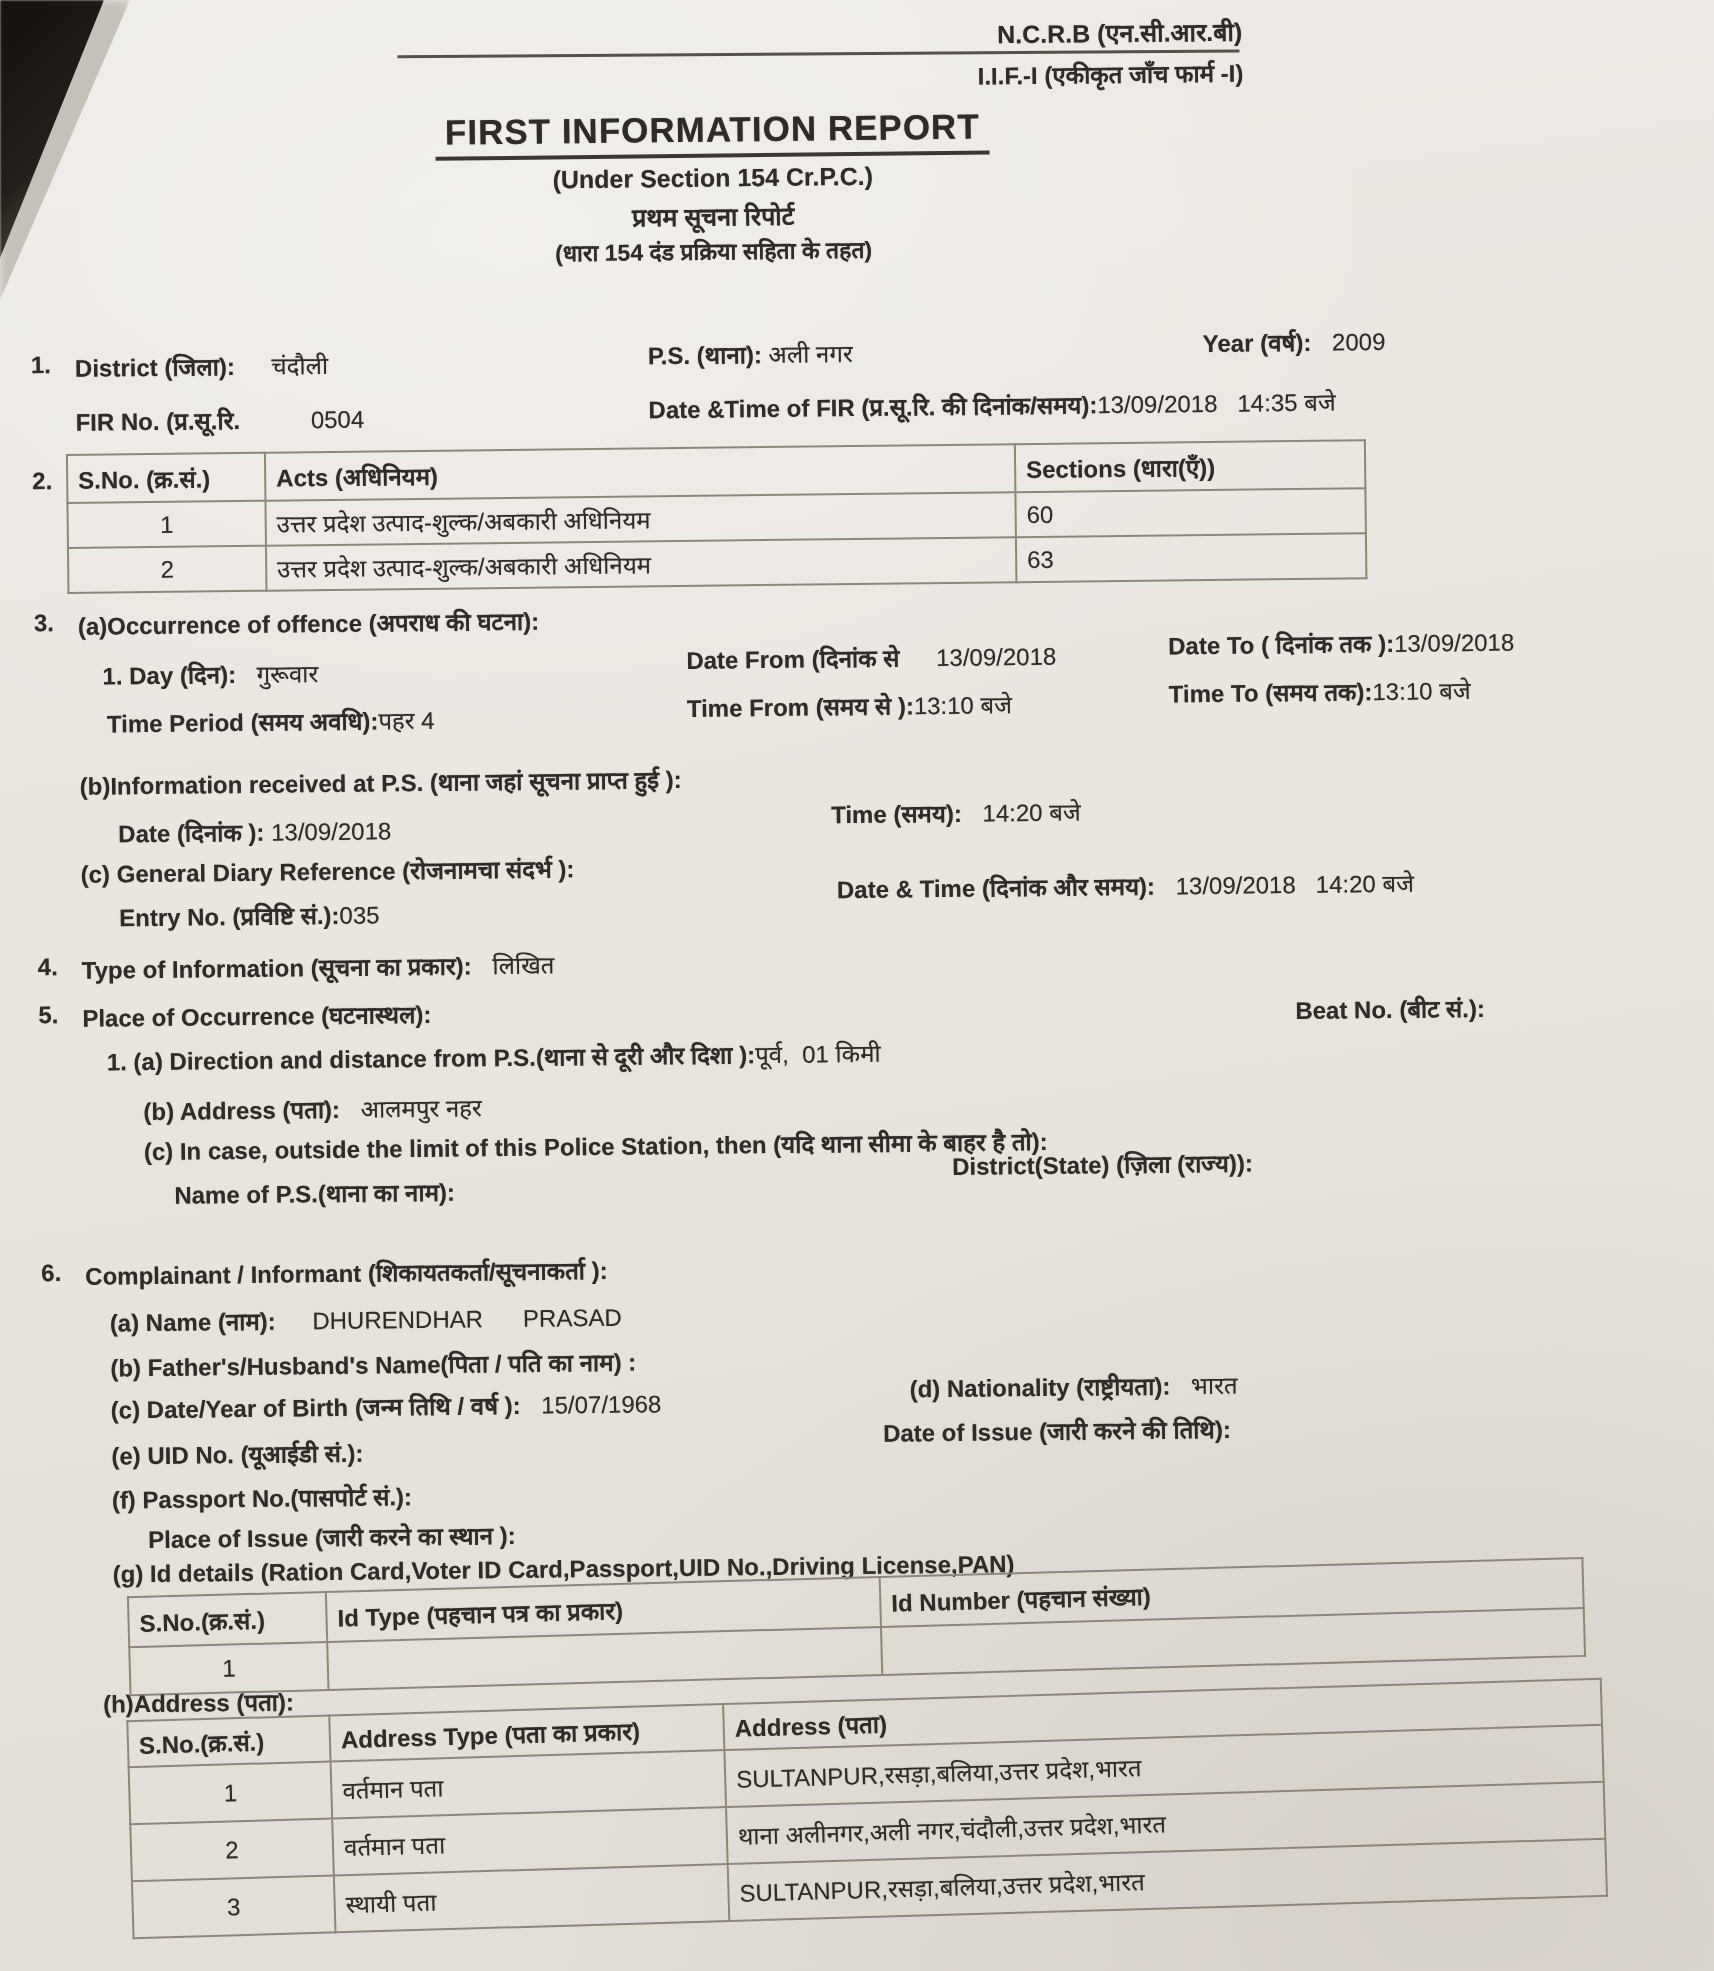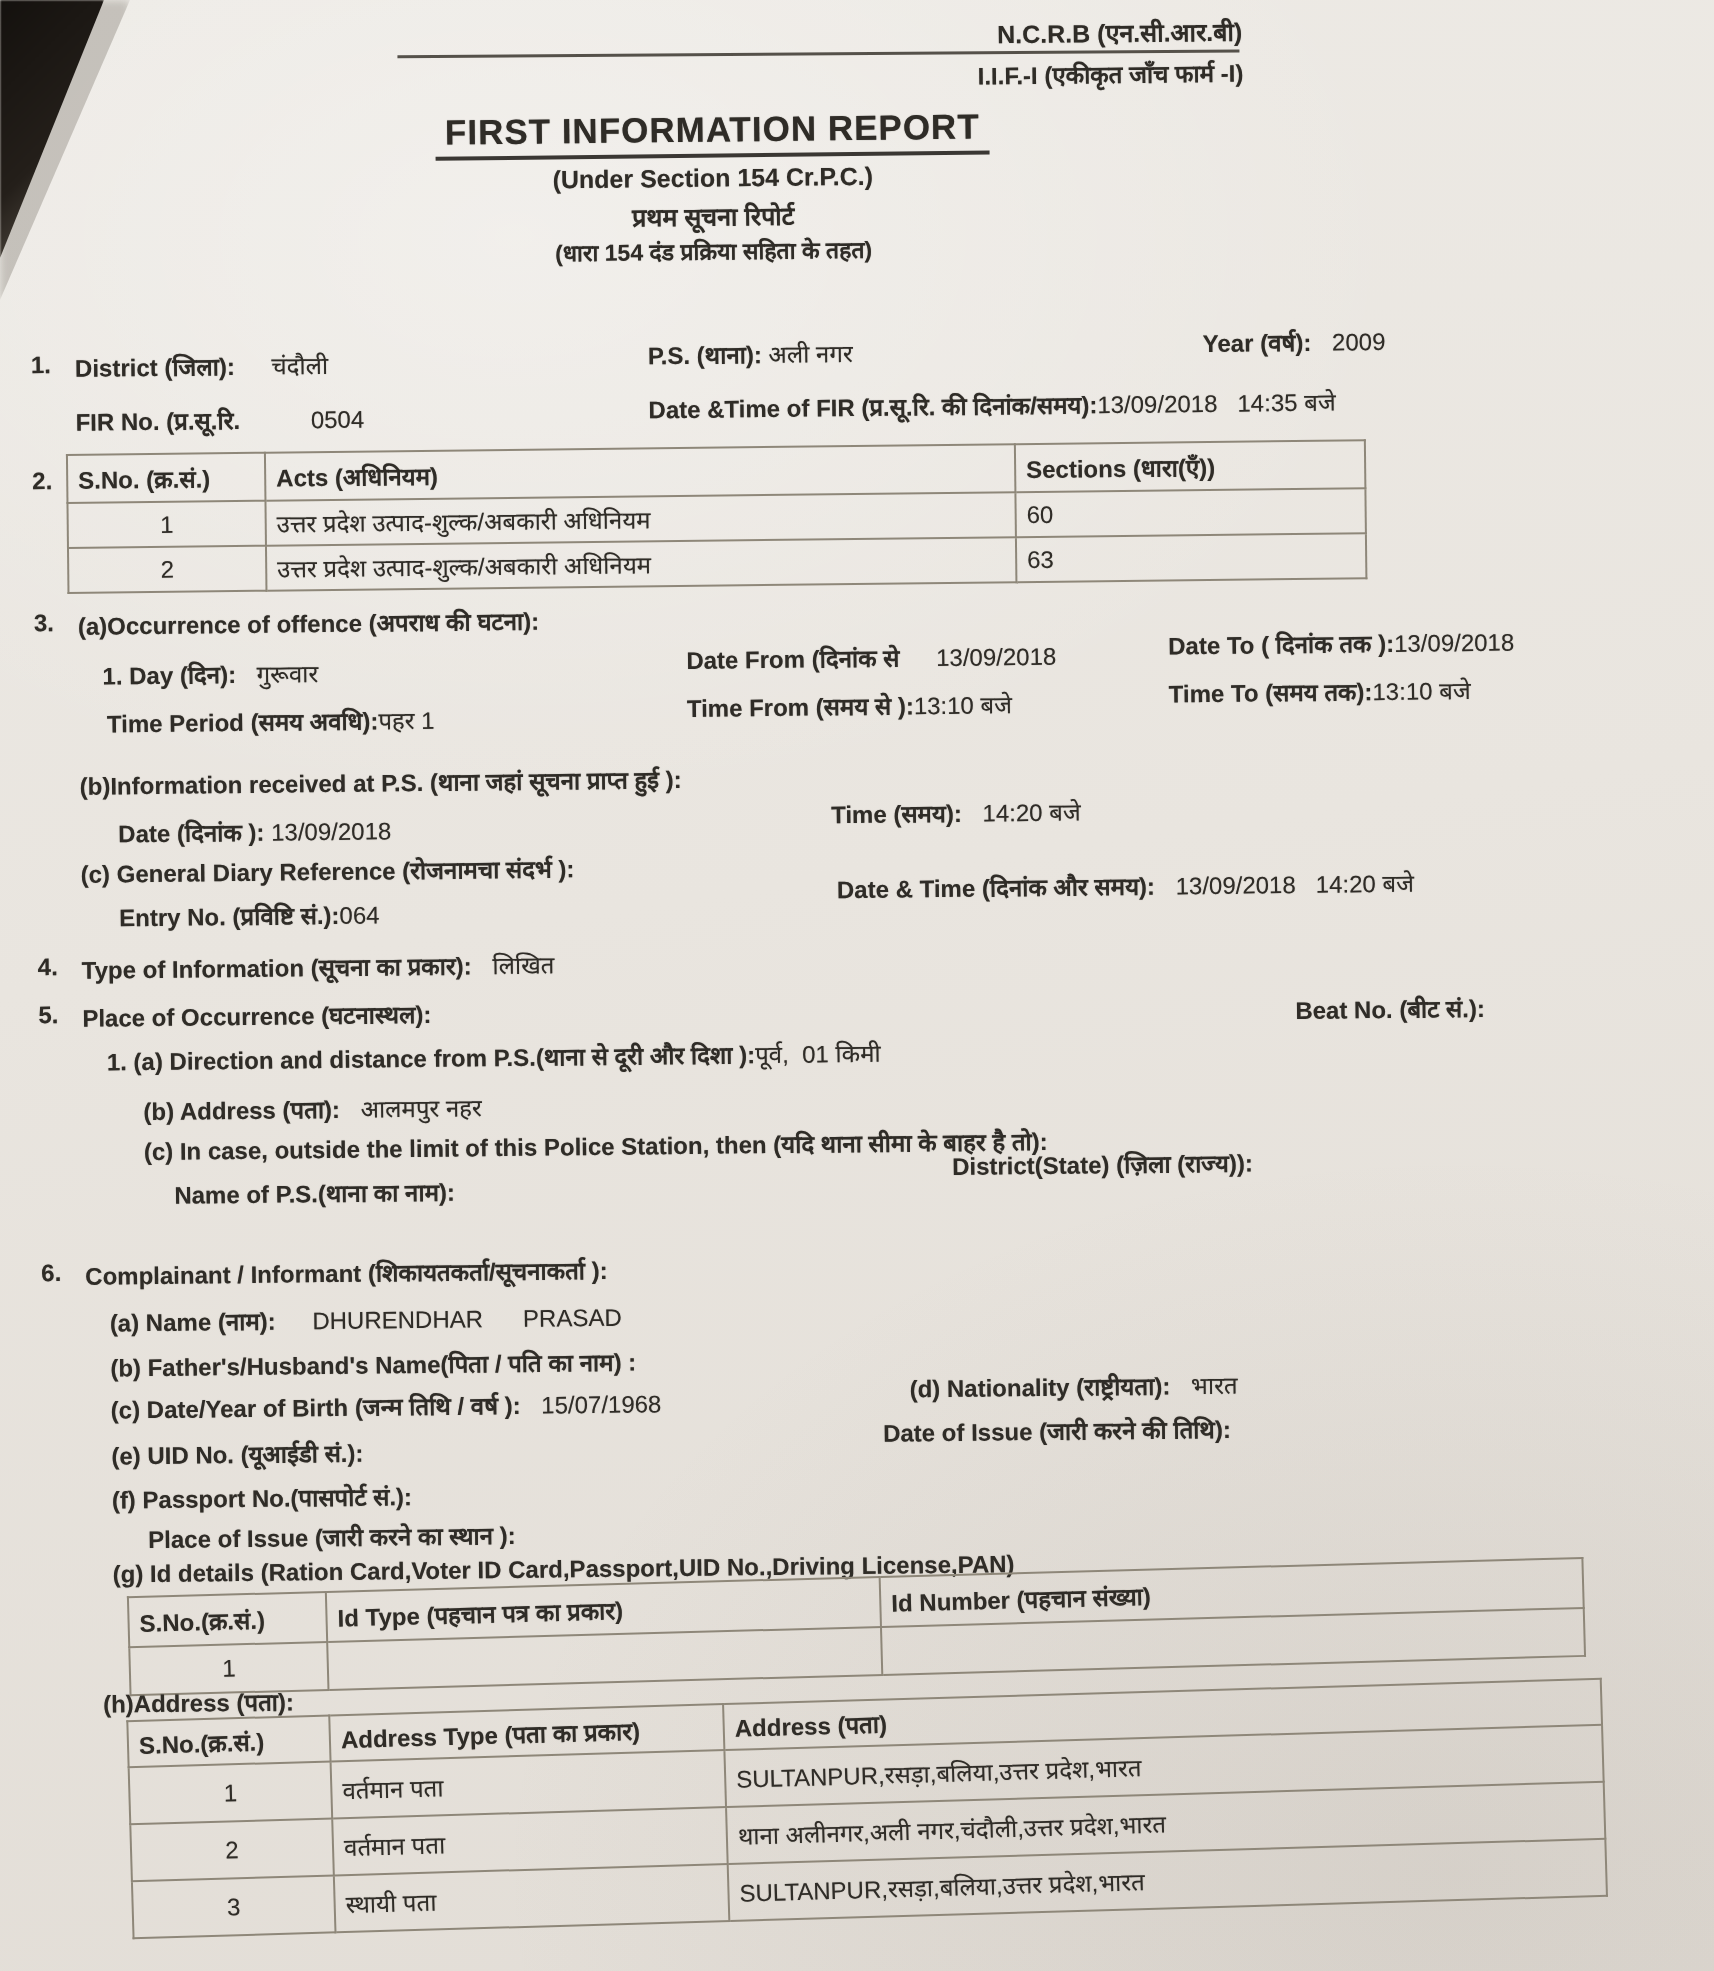--- a/index.html
+++ b/index.html
@@ -132,42 +132,42 @@
   </div>
   <div class="line" style="left:690px;top:641px;">
     <span>Date From (दिनांक से</span>
     <span class="val gap-m">13/09/2018</span>
   </div>
   <div class="line" style="left:1172px;top:632px;">
     <span>Date To ( दिनांक तक ):</span><span class="val">13/09/2018</span>
   </div>
 
   <div class="line" style="left:110px;top:698px;">
-    <span>Time Period (समय अवधि):</span><span class="val">पहर 1</span>
+    <span>Time Period (समय अवधि):</span><span class="val">पहर 4</span>
   </div>
   <div class="line" style="left:690px;top:689px;">
     <span>Time From (समय से ):</span><span class="val">13:10 बजे</span>
   </div>
   <div class="line" style="left:1172px;top:680px;">
     <span>Time To (समय तक):</span><span class="val">13:10 बजे</span>
   </div>
 
   <div class="line" style="left:82px;top:760px;">(b)Information received at P.S. (थाना  जहां सूचना प्राप्त हुई ):</div>
   <div class="line" style="left:120px;top:808px;">
     <span>Date (दिनांक ):</span>
     <span class="val">13/09/2018</span>
   </div>
   <div class="line" style="left:833px;top:797px;">
     <span>Time (समय):</span>
     <span class="val gap-s">14:20 बजे</span>
   </div>
 
   <div class="line" style="left:82px;top:848px;">(c) General Diary Reference (रोजनामचा संदर्भ ):</div>
   <div class="line" style="left:120px;top:892px;">
-    <span>Entry No. (प्रविष्टि सं.):</span><span class="val">064</span>
+    <span>Entry No. (प्रविष्टि सं.):</span><span class="val">035</span>
   </div>
   <div class="line" style="left:838px;top:872px;">
     <span>Date &amp; Time (दिनांक और समय):</span>
     <span class="val gap-s">13/09/2018   14:20 बजे</span>
   </div>
 
   <div class="line" style="left:38px;top:944px;">4.</div>
   <div class="line" style="left:82px;top:944px;">
     <span>Type of Information (सूचना का प्रकार):</span>
     <span class="val gap-s">लिखित</span>

